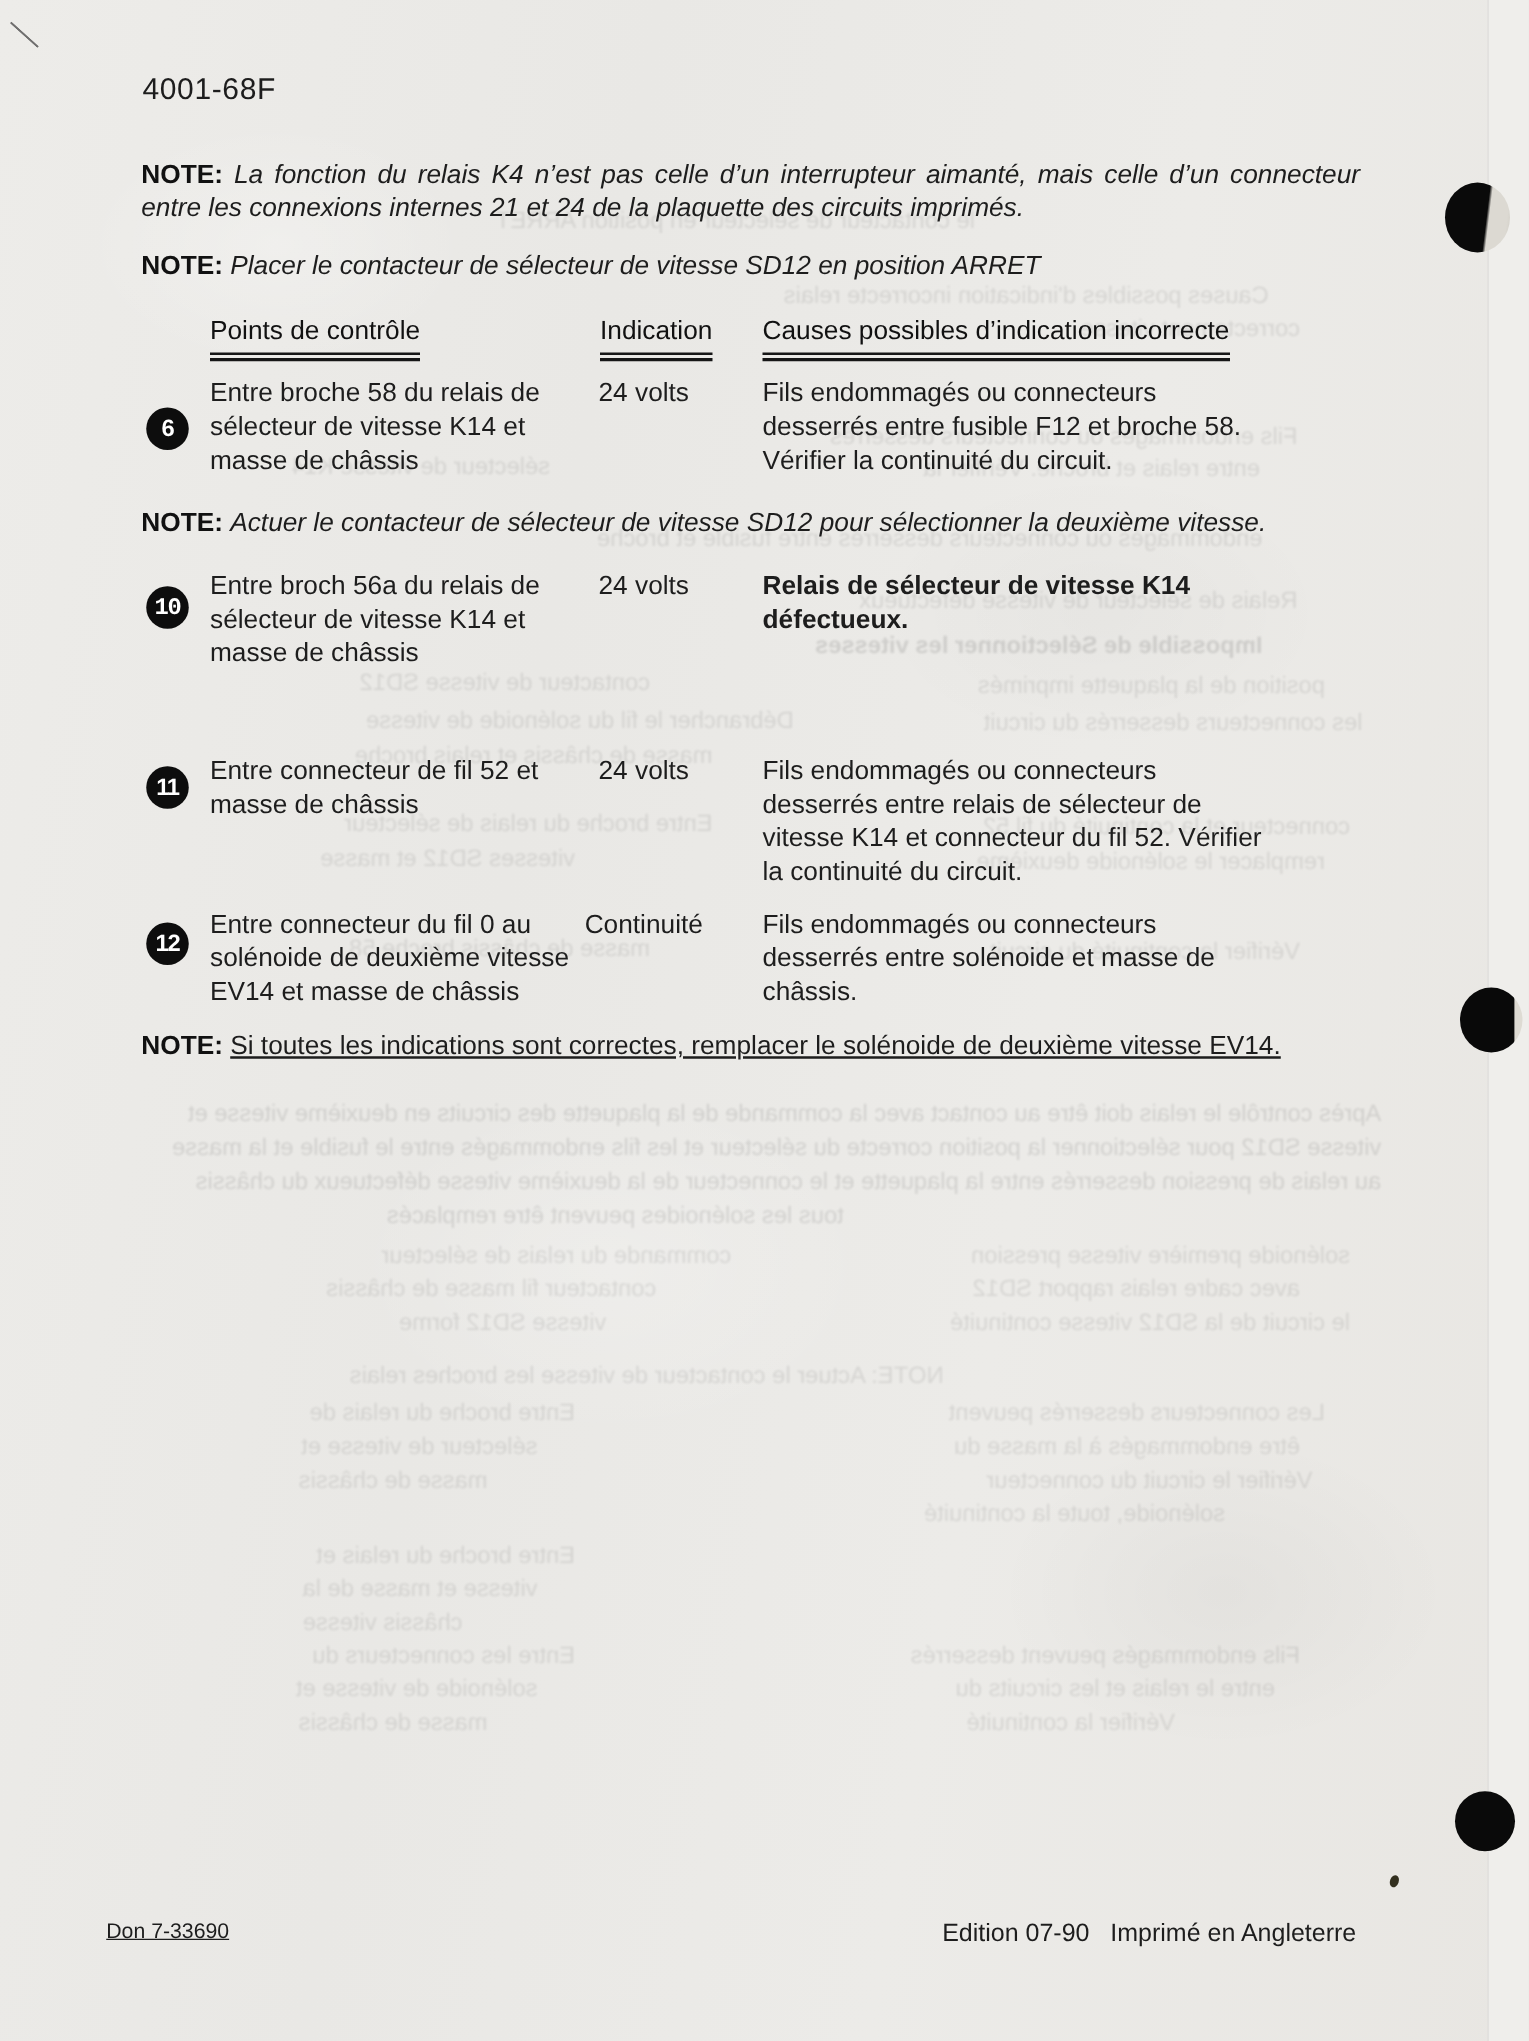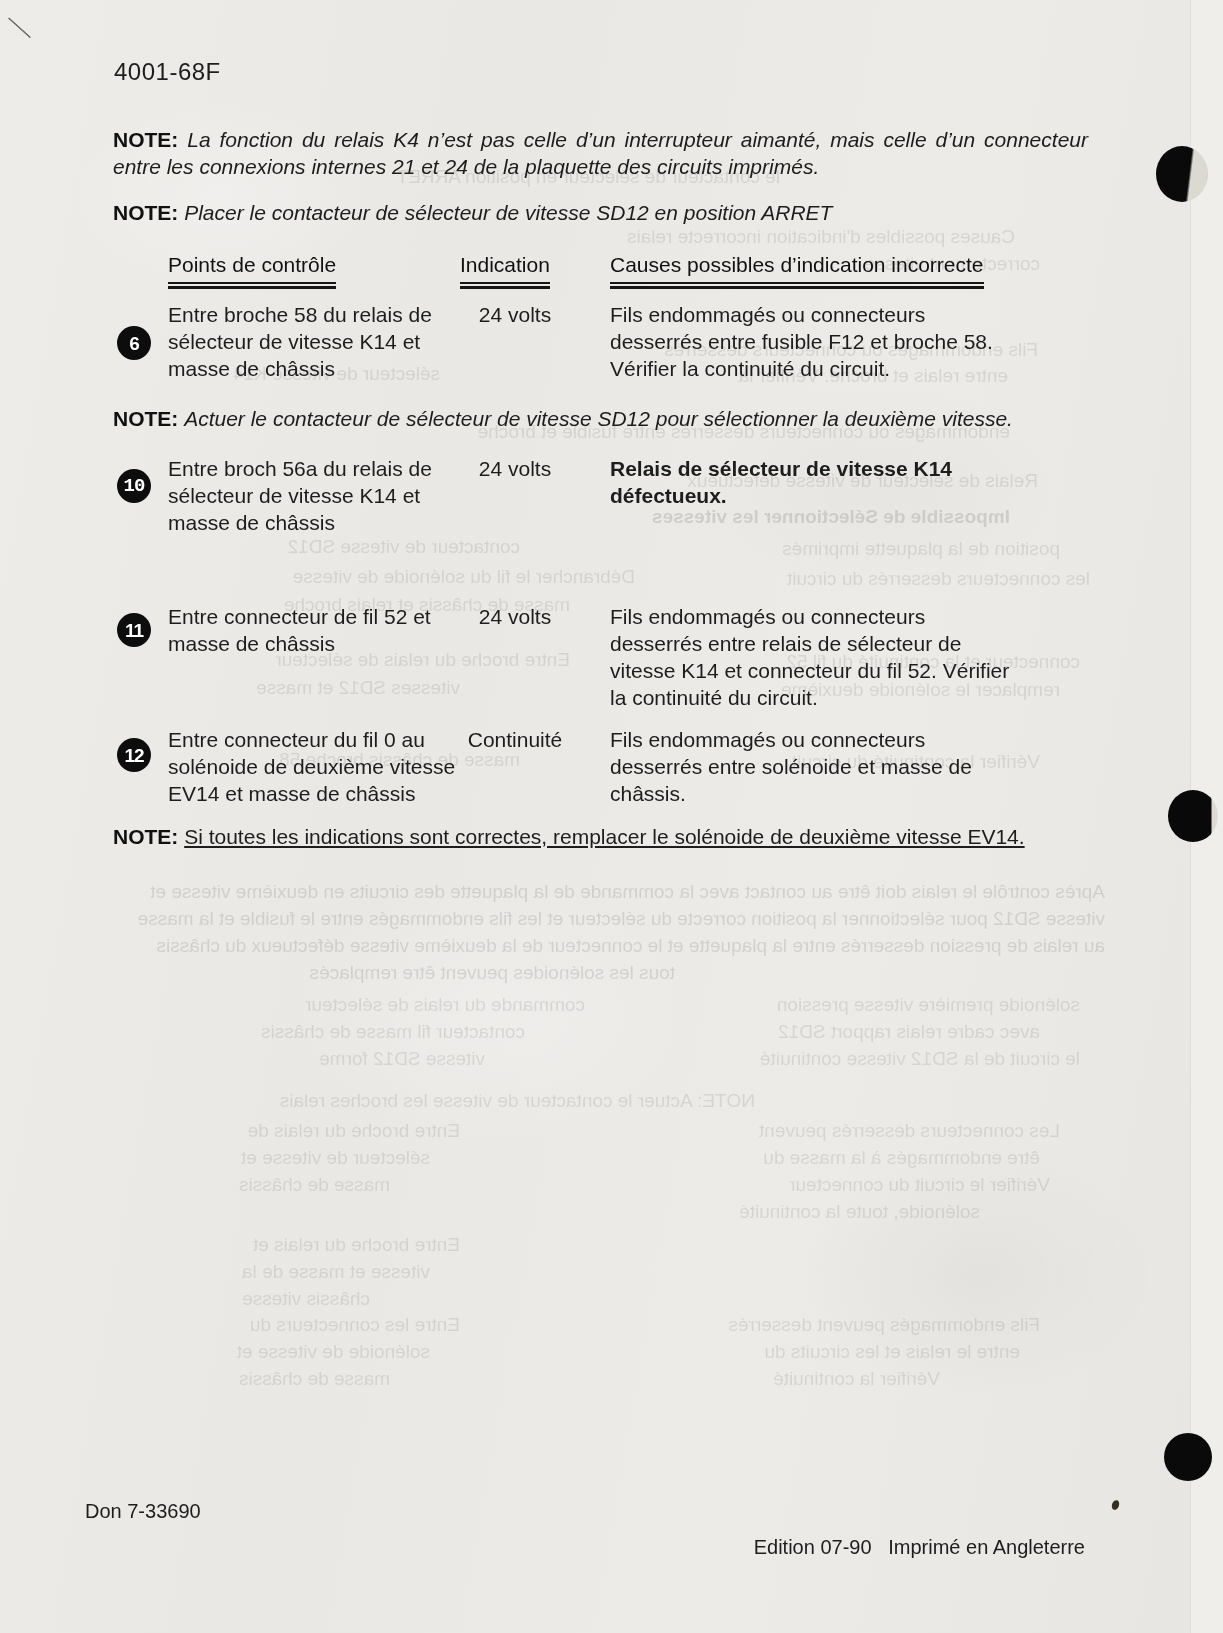--- a/index.html
+++ b/index.html
@@ -53,21 +53,21 @@
   }
   .cell-point{position:absolute;left:168px;width:296px;}
   .cell-ind{position:absolute;left:456px;width:118px;text-align:center;}
   .cell-cause{position:absolute;left:610px;width:410px;}
 
   .row6{top:301px;}  .row6 .badge{top:25px;}
   .row10{top:455px;} .row10 .badge{top:14px;font-family:Liberation Mono, monospace;}
   .row11{top:603px;} .row11 .badge{top:10px;}
   .row12{top:726px;} .row12 .badge{top:12px;}
 
-  .footer-left{position:absolute;left:85px;top:1500px;font-size:20px;}
+  .footer-left{position:absolute;left:85px;top:1535px;font-size:17px;text-decoration:underline;}
   .footer-right{position:absolute;left:685px;top:1536px;width:400px;font-size:20px;text-align:right;white-space:pre;}
 
   .hole{position:absolute;border-radius:50%;}
   .hole1{left:1156px;top:146px;width:52px;height:56px;
     background:linear-gradient(97deg,#0a0a0a 0 62%,#dcd9d2 66% 90%,#cfccc4 100%);}
   .hole2{left:1168px;top:790px;width:50px;height:52px;
     background:linear-gradient(to right,#090909 0 86%,#dedbd3 88%);}
   .hole3{left:1164px;top:1433px;width:48px;height:48px;background:#0a0a0a;}
   .speck{position:absolute;left:1112px;top:1500px;width:7px;height:10px;border-radius:50%;
     background:#33301f;transform:rotate(20deg);}
@@ -141,21 +141,21 @@
     <span class="lbl">NOTE:</span>
     <span class="txt">La fonction du relais K4 n’est pas celle d’un interrupteur aimanté, mais celle d’un connecteur entre les connexions internes 21 et 24 de la plaquette des circuits imprimés.</span>
   </div>
 
   <div class="note" style="top:199px;width:1000px;">
     <span class="lbl">NOTE:</span>
     <span class="txt">Placer le contacteur de sélecteur de vitesse SD12 en position ARRET</span>
   </div>
 
   <div class="col-header" style="left:168px;">Points de contrôle</div>
-  <div class="col-header" style="left:460px;">Indication</div>
+  <div class="col-header" style="left:480px;">Indication</div>
   <div class="col-header" style="left:610px;">Causes possibles d’indication incorrecte</div>
 
   <div class="trow row6">
     <div class="badge">6</div>
     <div class="cell-point">Entre broche 58 du relais de sélecteur de vitesse K14 et masse de châssis</div>
     <div class="cell-ind">24 volts</div>
     <div class="cell-cause">Fils endommagés ou connecteurs desserrés entre fusible F12 et broche 58. Vérifier la continuité du circuit.</div>
   </div>
 
   <div class="note" style="top:405px;width:1010px;">

